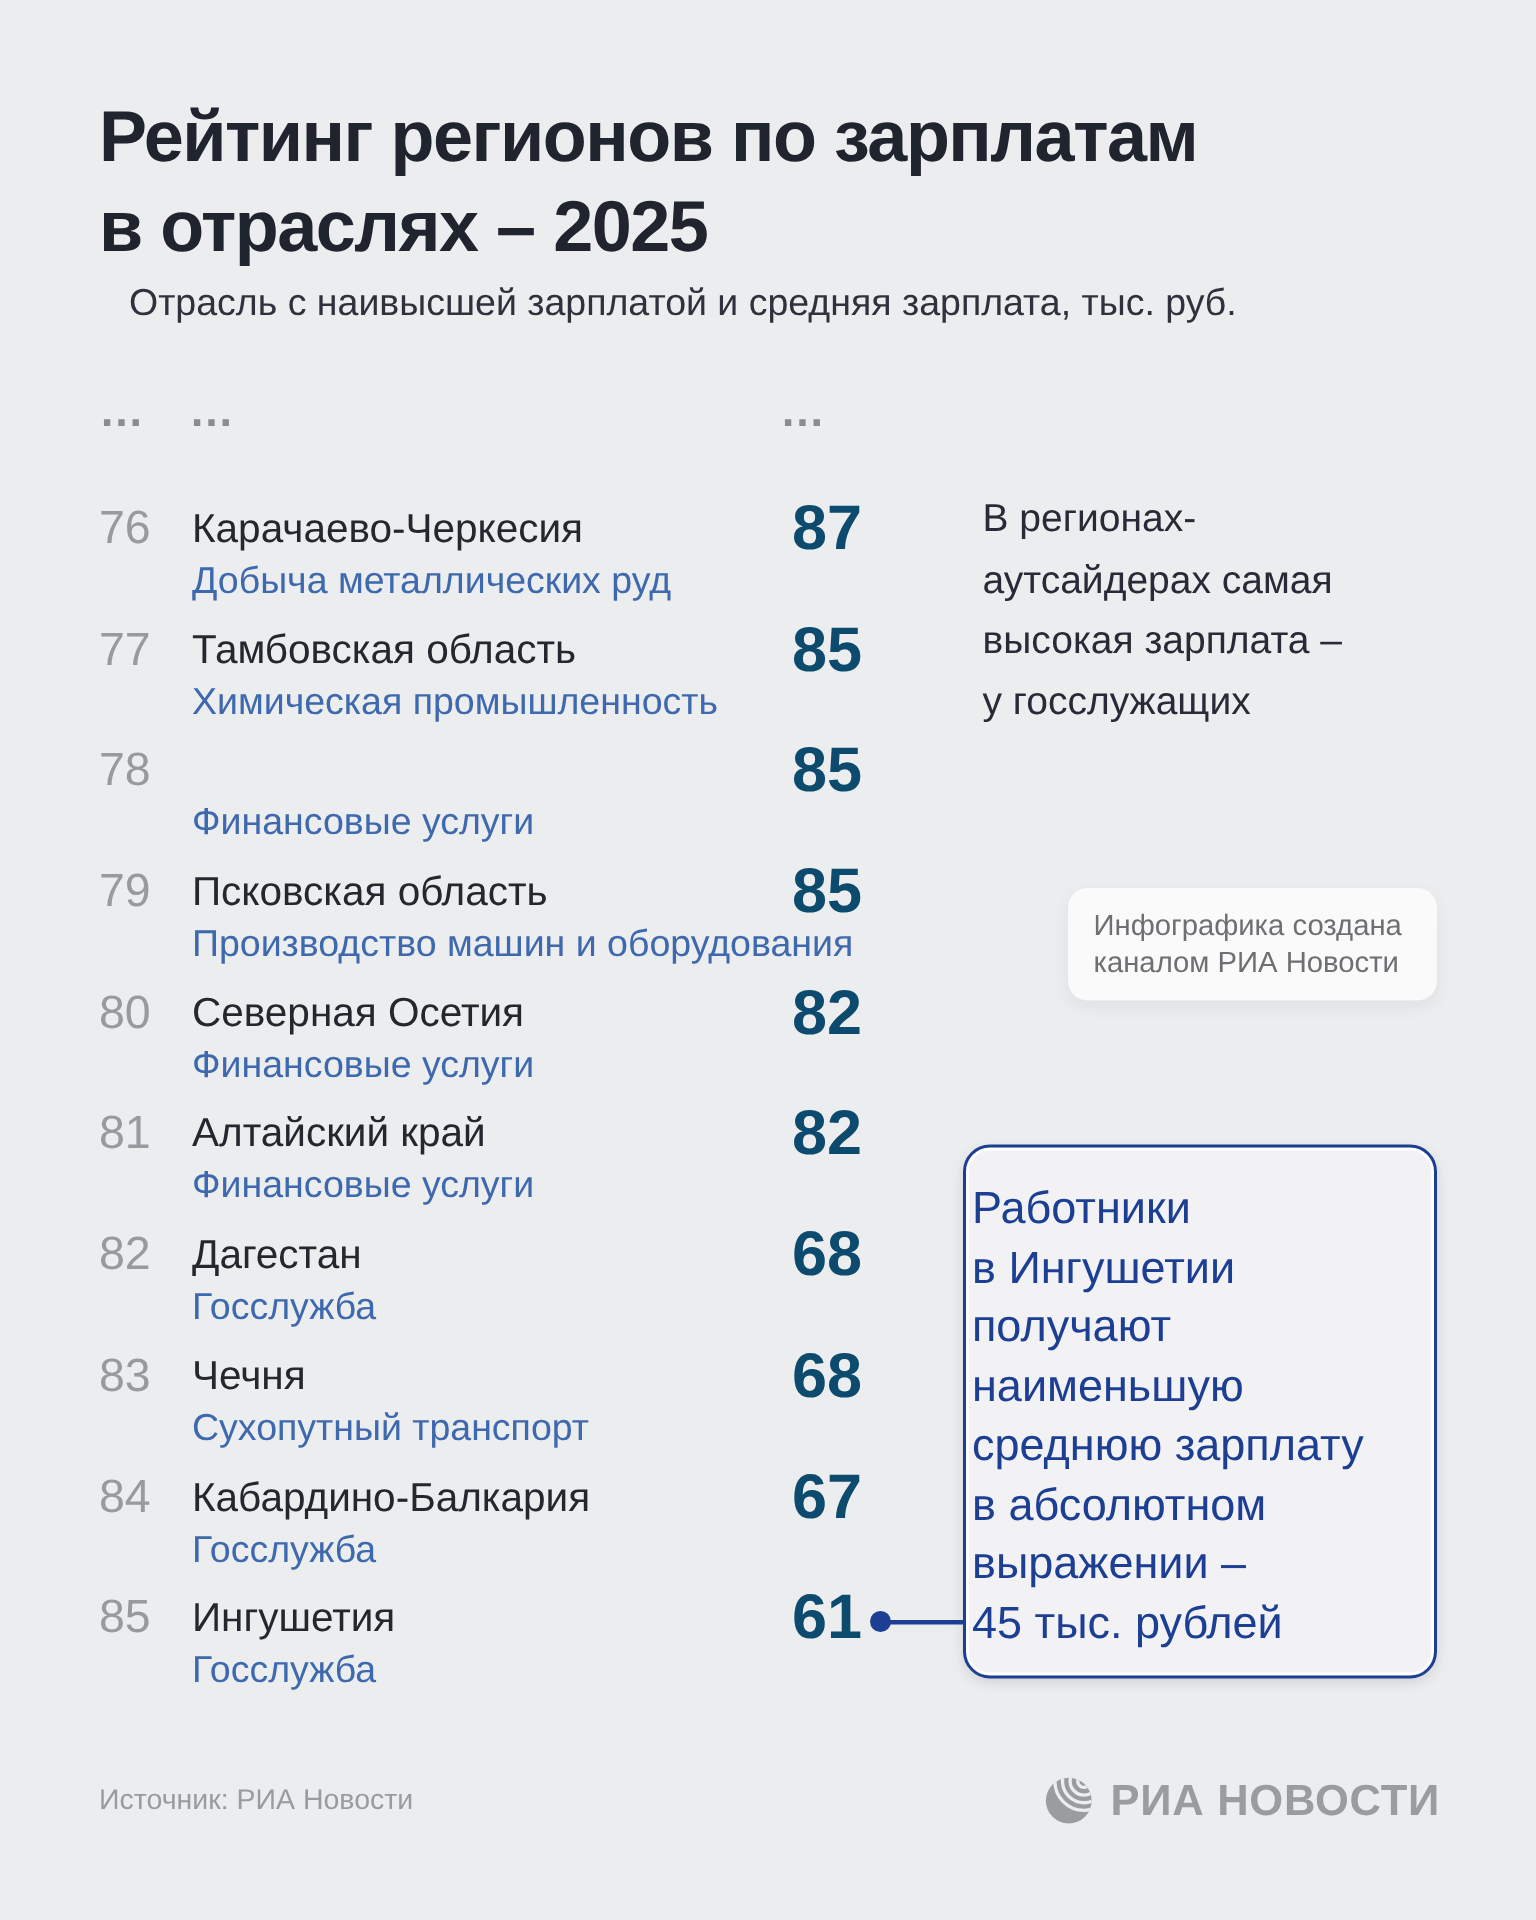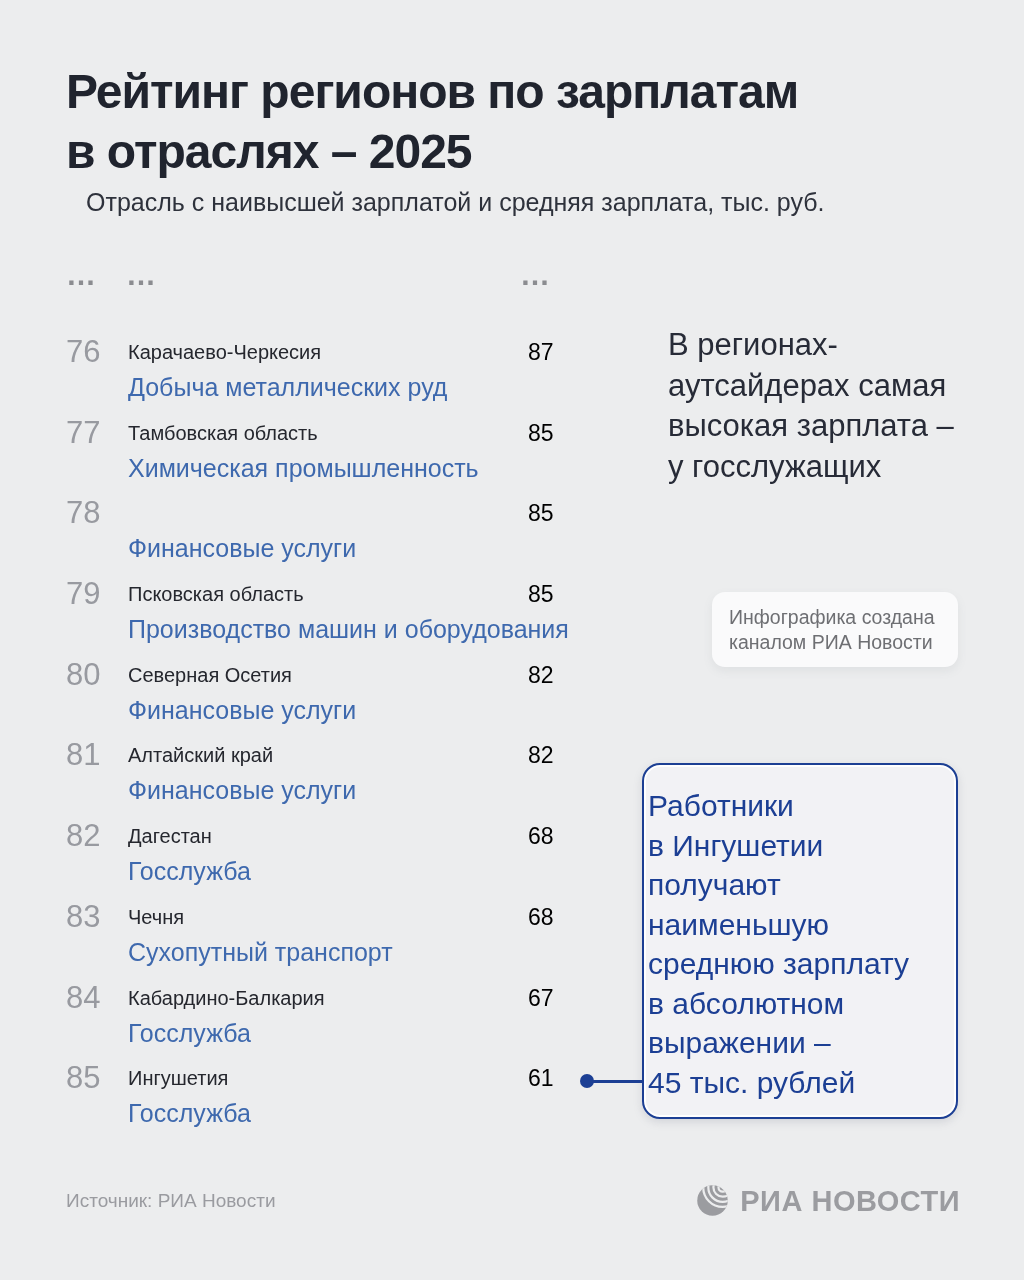--- a/index.html
+++ b/index.html
@@ -32,34 +32,34 @@
   .e1{left:66px;} .e2{left:126px;} .e3{left:520px;}
 
   .list{position:absolute;left:66px;top:335px;width:560px;}
   .row{position:relative;height:80.7px;}
   .rank{
     position:absolute;left:0;top:0;width:50px;
     font-size:31px;line-height:34px;color:#989AA0;
   }
   .region{
     position:absolute;left:62px;top:0;
-    font-size:20px;line-height:34px;color:#25272E;white-space:nowrap;
+    font-size:27px;line-height:34px;color:#25272E;white-space:nowrap;
   }
   .industry{
     position:absolute;left:62px;top:38px;
     font-size:25px;line-height:28px;color:#3E69AE;white-space:nowrap;
   }
   .value{
     position:absolute;left:462px;top:0;
-    font-size:23px;line-height:34px;font-weight:400;color:#000000;
+    font-size:42px;line-height:34px;font-weight:700;color:#0c4a6e;
   }
 
   .note{
     position:absolute;left:655px;top:325px;width:300px;
-    font-size:31px;line-height:40.5px;color:#272B37;margin-left:13px;
+    font-size:26px;line-height:40.5px;color:#272B37;
   }
 
   .credit-card{
     position:absolute;left:712px;top:592px;width:246px;height:75px;
     background:#FAFAFB;border-radius:13px;
     box-shadow:0 4px 10px rgba(110,115,130,0.10);
     box-sizing:border-box;padding:13px 0 1px 17px;
   }
   .credit-card .txt{
     font-size:19.5px;line-height:25px;color:#6E6F73;

